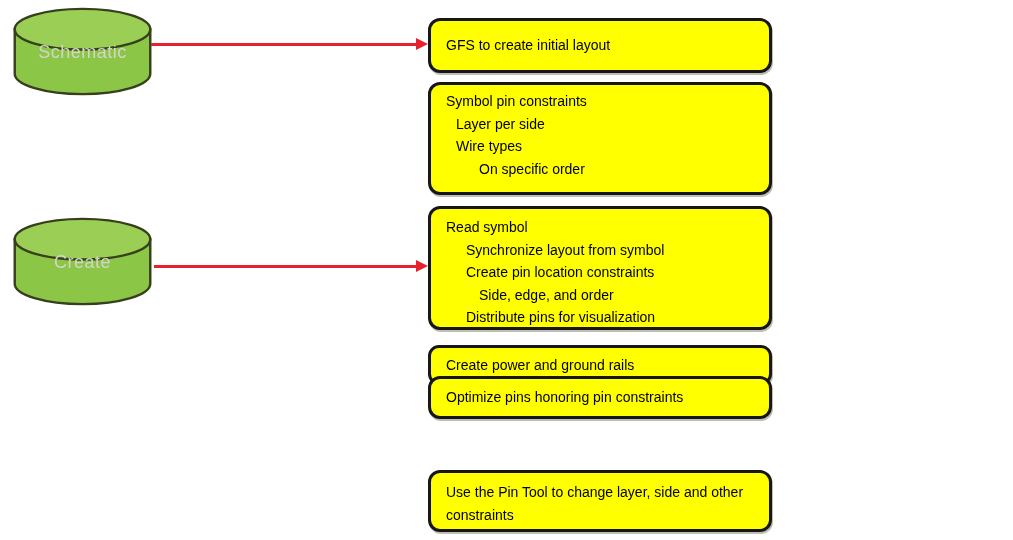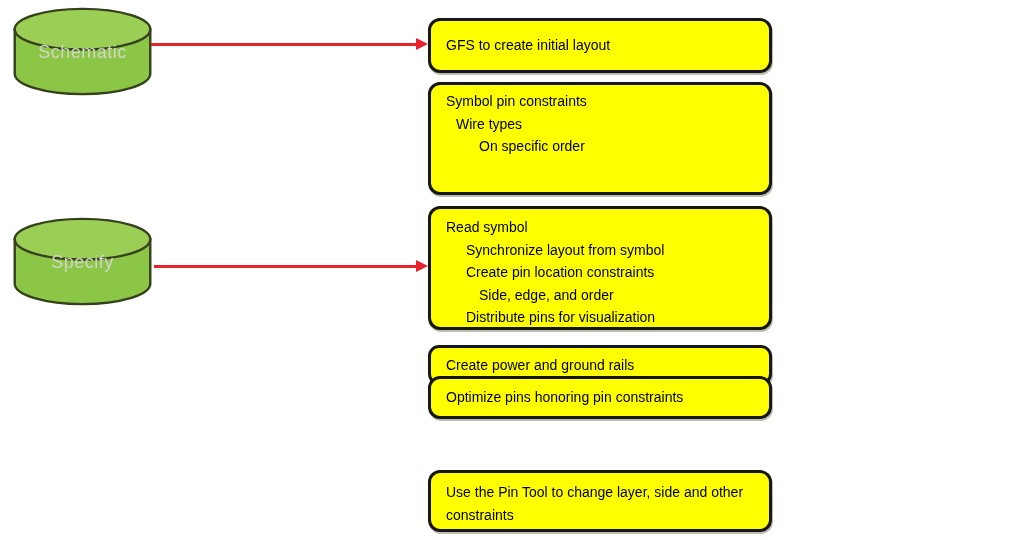--- a/index.html
+++ b/index.html
@@ -65,38 +65,39 @@
       <ellipse cx="73" cy="24" rx="70" ry="21" fill="var(--cylinder-top-fill)" stroke="var(--cylinder-outline)" stroke-width="2.5"></ellipse>
     </svg>
     <span class="cyl-label">Schematic</span>
   </div>
 
   <div class="cylinder cyl-symbol">
     <svg width="143" height="91" viewBox="0 0 146 94">
       <path d="M3 24 L3 70 A70 21 0 0 0 143 70 L143 24 Z" fill="var(--cylinder-fill)" stroke="var(--cylinder-outline)" stroke-width="2.5"></path>
       <ellipse cx="73" cy="24" rx="70" ry="21" fill="var(--cylinder-top-fill)" stroke="var(--cylinder-outline)" stroke-width="2.5"></ellipse>
     </svg>
-    <span class="cyl-label">Specify</span>
+    <span class="cyl-label">Create</span>
   </div>
 
   <div class="arrow arrow1">
     <span class="shaft"></span>
     <span class="head"></span>
   </div>
   <div class="arrow arrow2">
     <span class="shaft"></span>
     <span class="head"></span>
   </div>
 
   <div class="fbox box1 center">
     <div class="line">GFS to create initial layout</div>
   </div>
 
   <div class="fbox box2">
     <div class="line">Symbol pin constraints</div>
+    <div class="line pl10">Layer per side</div>
     <div class="line pl10">Wire types</div>
     <div class="line pl33">On specific order</div>
   </div>
 
   <div class="fbox box3">
     <div class="line">Read symbol</div>
     <div class="line pl20">Synchronize layout from symbol</div>
     <div class="line pl20">Create pin location constraints</div>
     <div class="line pl33">Side, edge, and order</div>
     <div class="line pl20">Distribute pins for visualization</div>

